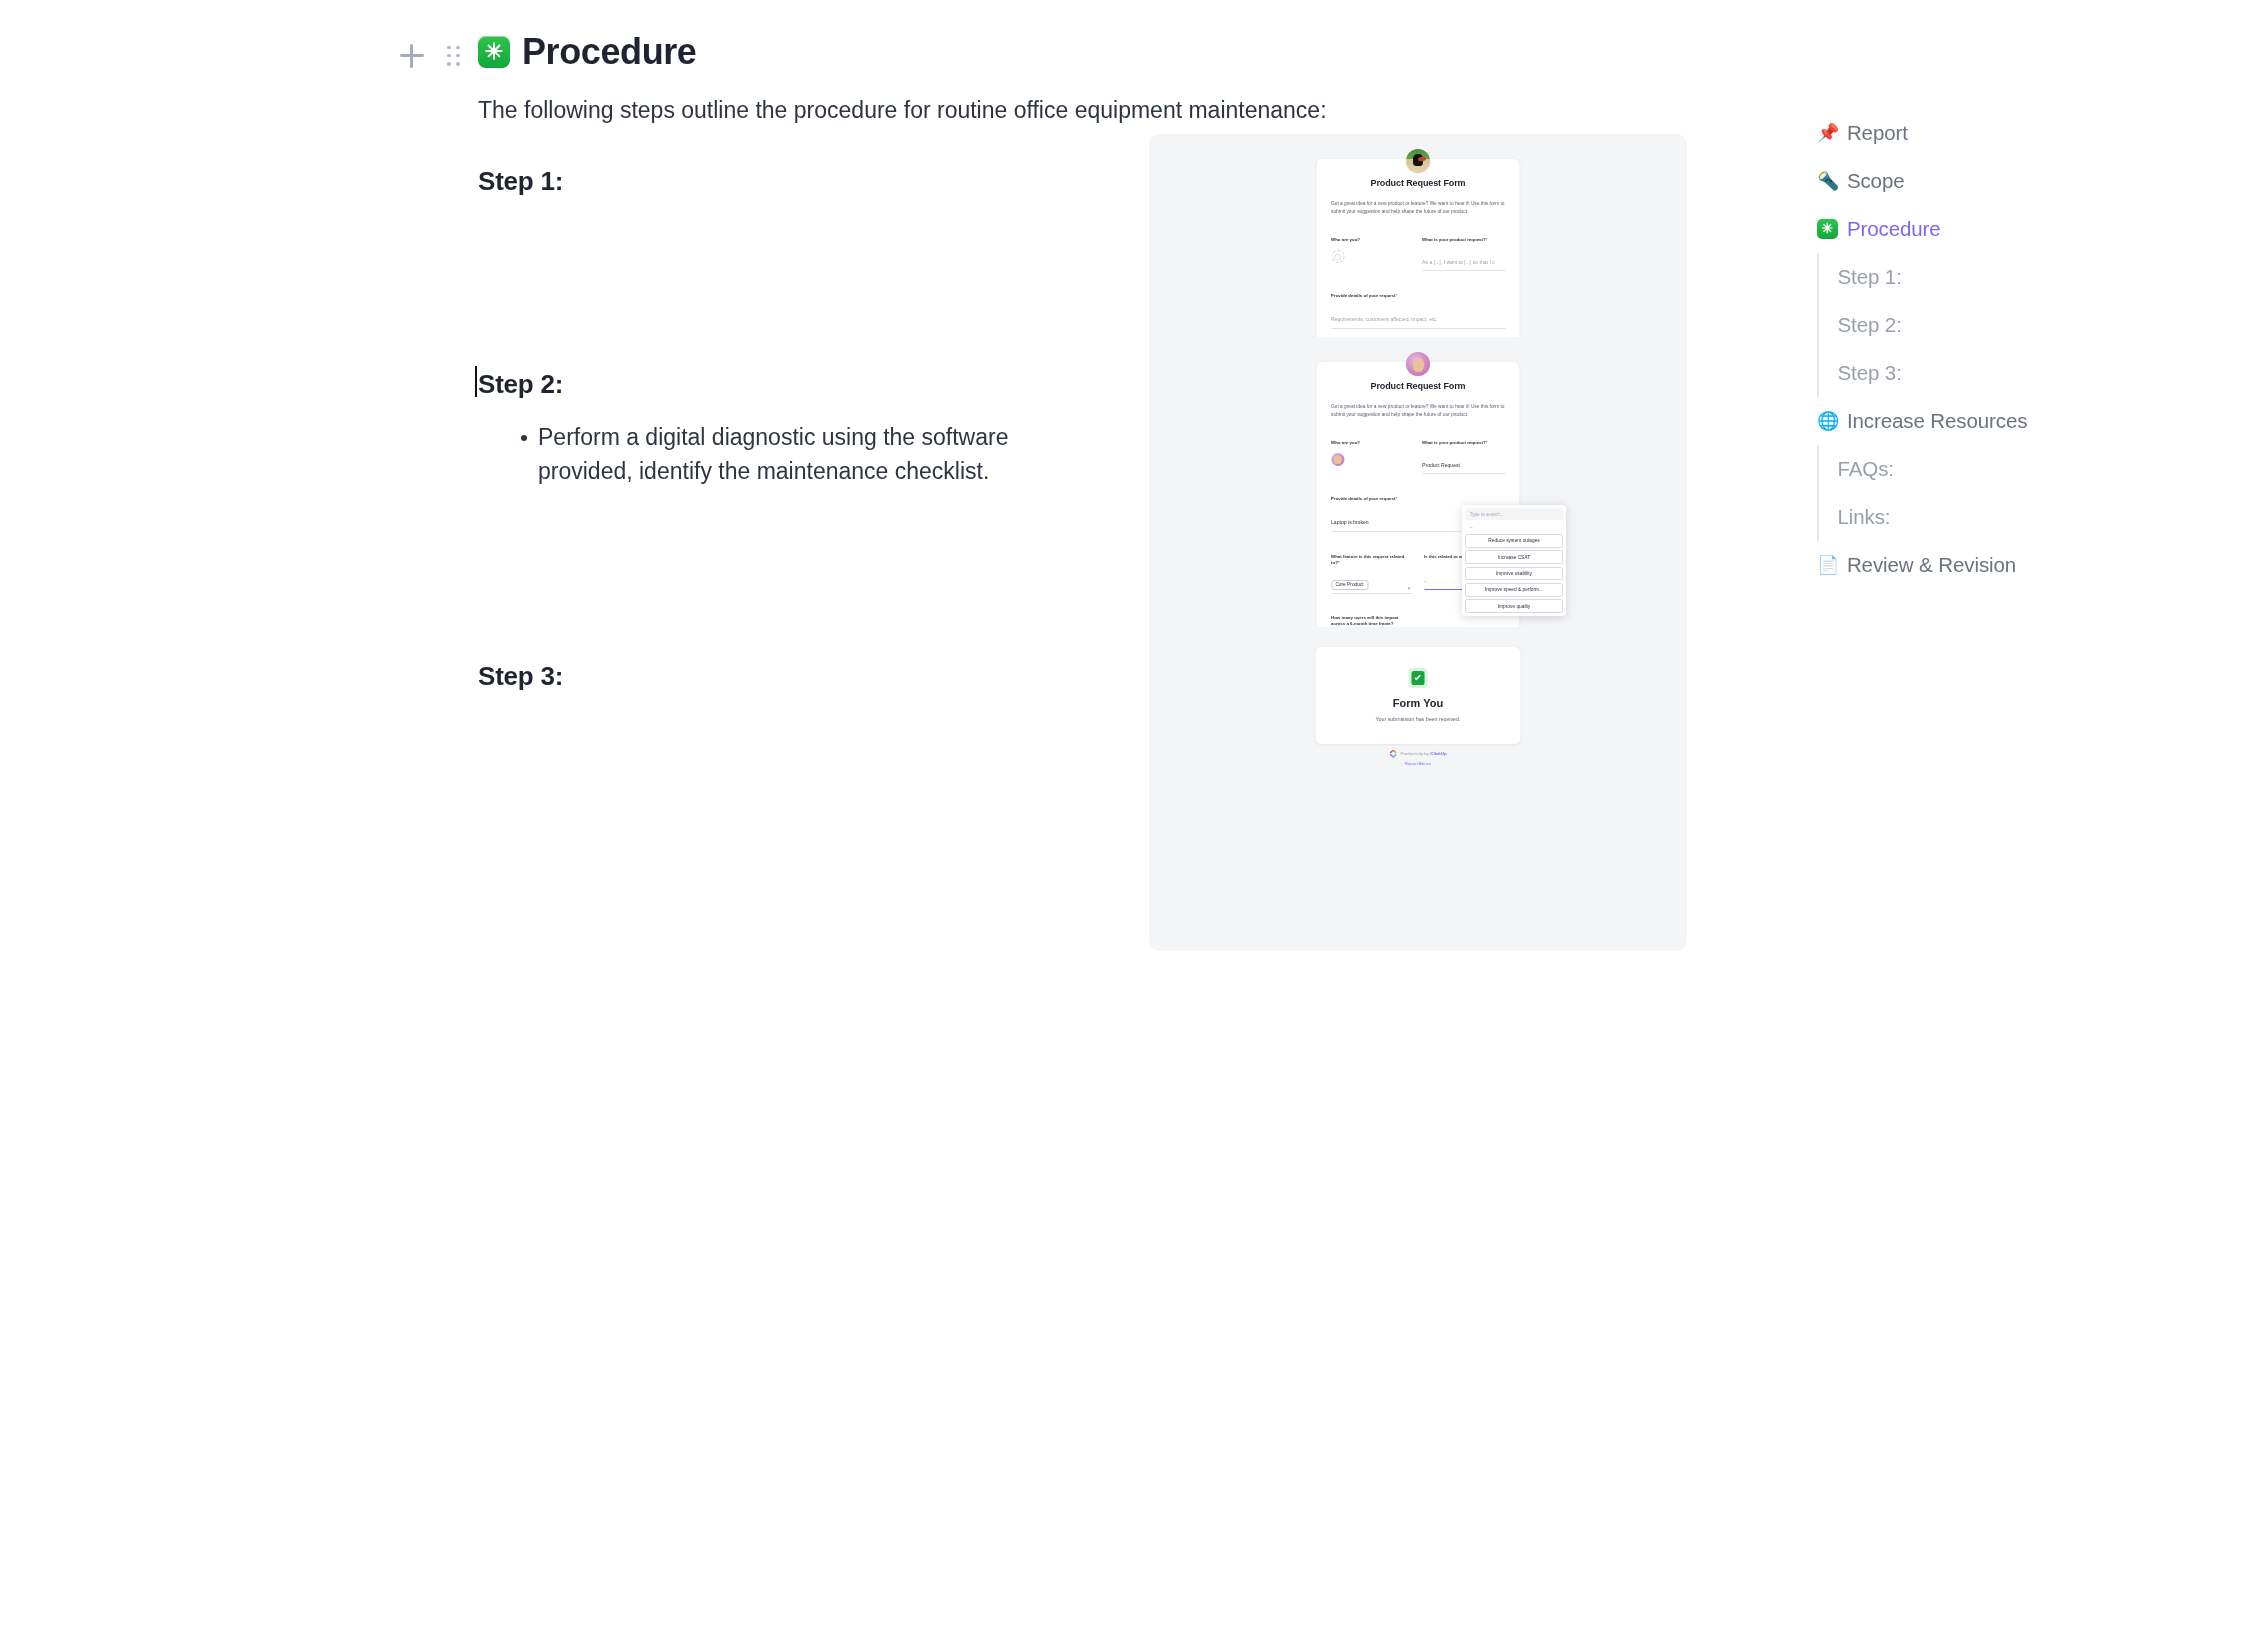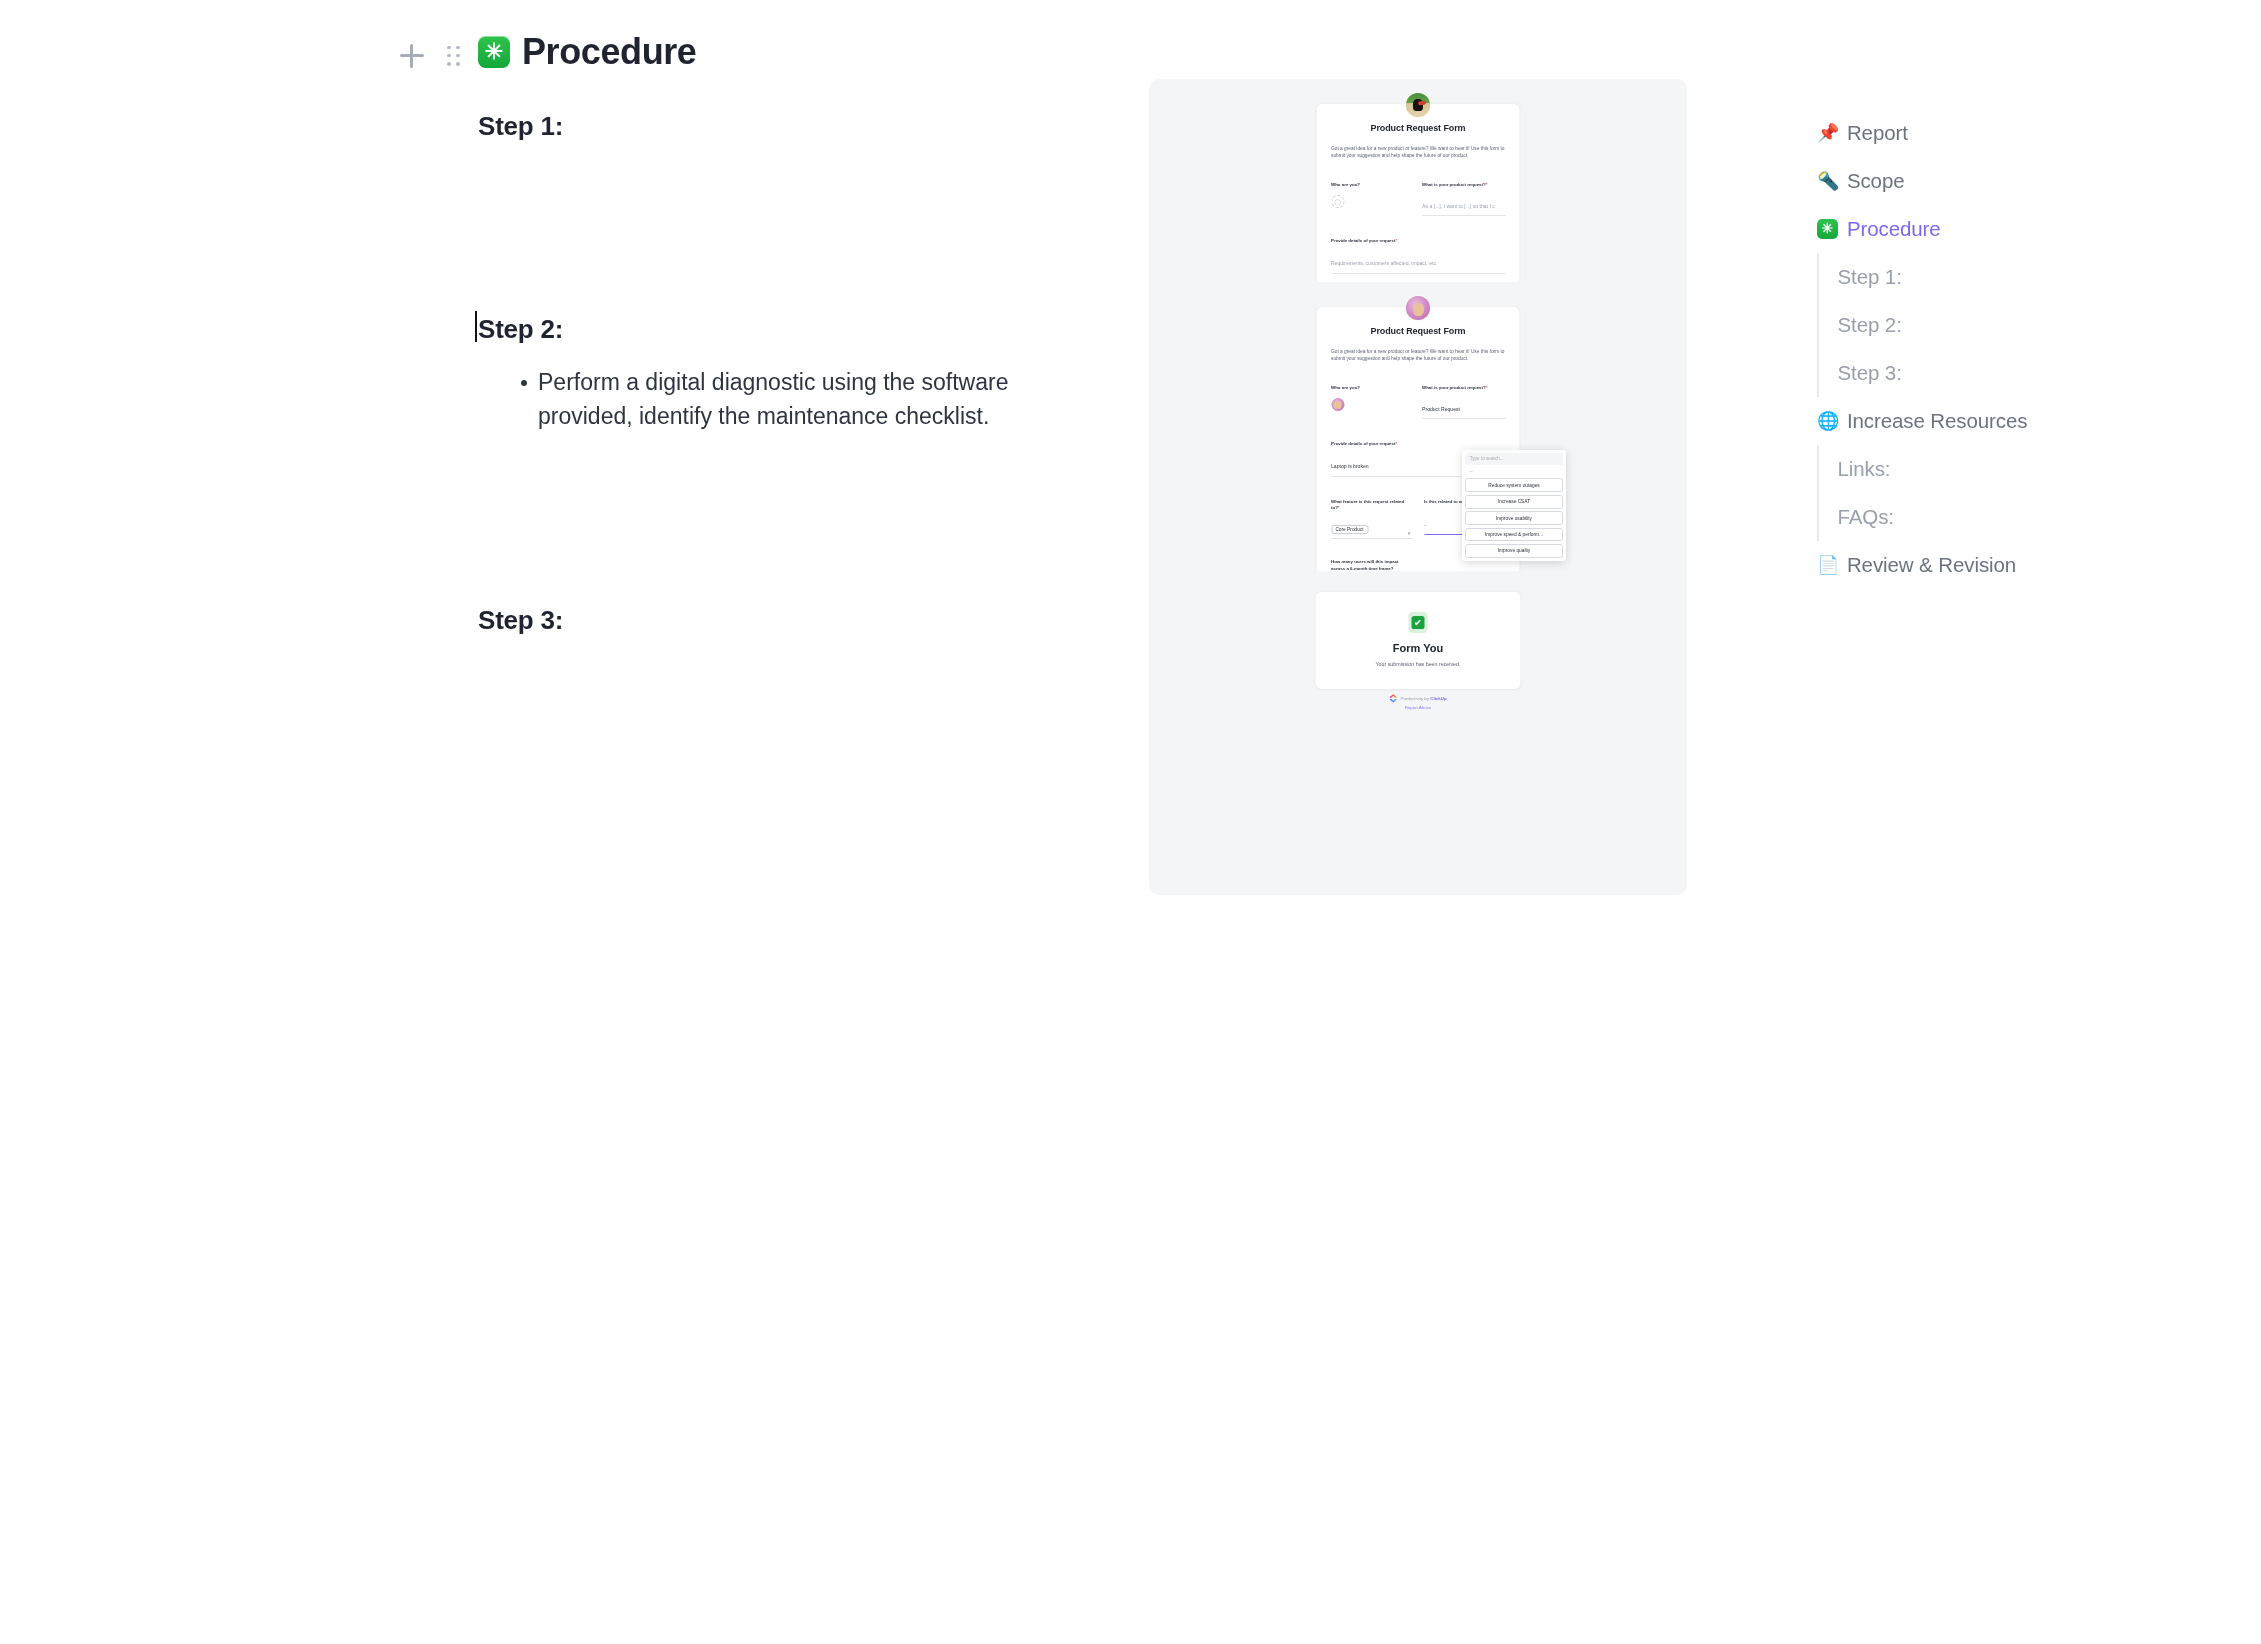--- a/index.html
+++ b/index.html
@@ -206,20 +206,21 @@
     </div>
   </div>
 
   <div class="doc">
 
     <div class="heading-row">
       <span class="emoji-badge emoji-green">✳</span>
       <h1 class="title">Procedure</h1>
     </div>
 
+    <p class="intro">The following steps outline the procedure for routine office equipment maintenance:</p>
 
     <div class="step-block" style="margin-top:39px;">
       <h2 class="step-title">Step 1:</h2>
 
       <div class="embed" style="left:671px; top:-32px; width:538px; height:424px;">
         <div class="embed-inner">
           <div class="favatar" style="top:13.7px;">
             <span class="sky"></span>
               <span class="fig"></span>
               <span class="arm"></span>
@@ -452,24 +453,24 @@
     </div>
 
     <div class="o-item">
       <span class="o-emoji">🌐</span>
       <span class="o-label">Increase Resources</span>
     </div>
 
     <div class="o-sub">
       <span class="o-subline"></span>
       <div class="o-subitem">
+        <span class="o-label">FAQs:</span>
+      </div>
+      <div class="o-subitem">
         <span class="o-label">Links:</span>
-      </div>
-      <div class="o-subitem">
-        <span class="o-label">FAQs:</span>
       </div>
     </div>
 
     <div class="o-item">
       <span class="o-emoji">📄</span>
       <span class="o-label">Review &amp; Revision</span>
     </div>
 
   </nav>
 

